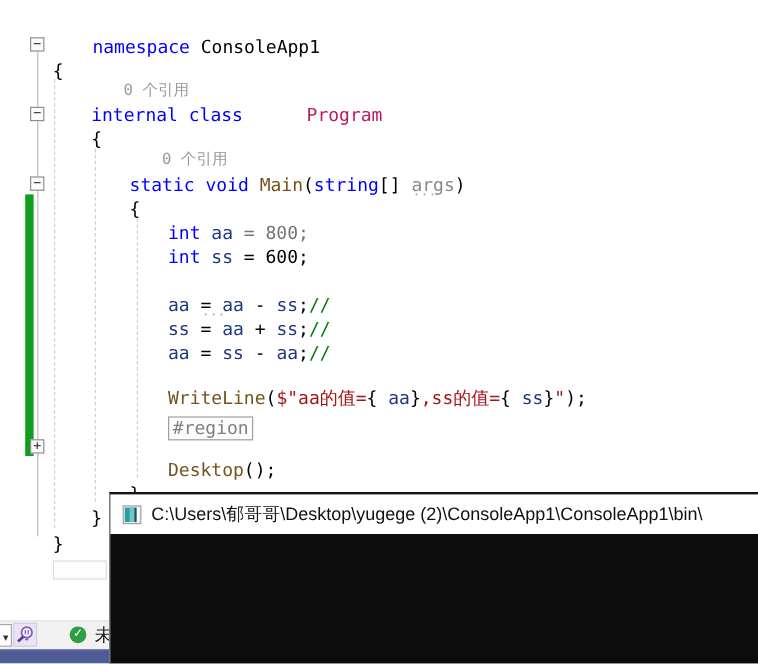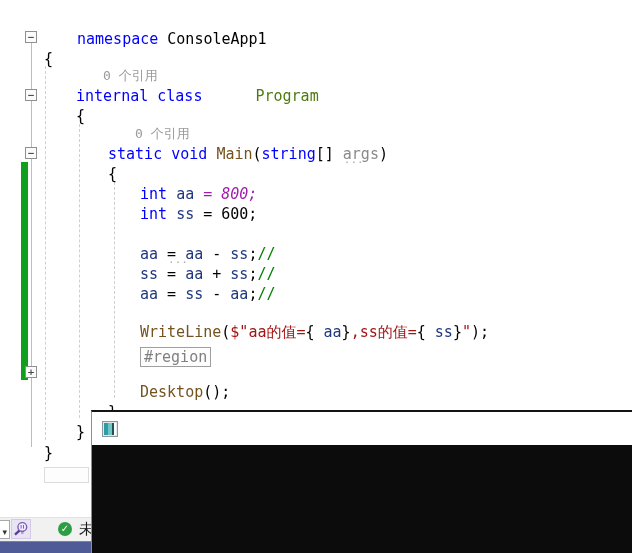--- a/index.html
+++ b/index.html
@@ -56,26 +56,26 @@
   <div class="editor">
     <div class="outline-vline"></div>
     <div class="change-bar"></div>
     <div class="code-area">
         <div class="guide" style="left: 45px; top: 66px; height: 374px;"></div>
         <div class="guide" style="left: 79px; top: 124px; height: 294px;"></div>
         <div class="guide" style="left: 114px; top: 182px; height: 216px;"></div>
         <div class="code-line" style="top: 30px; left: 44px;"><span style="color: rgb(0, 0, 255); margin-left: 33px;">namespace </span><span style="color: rgb(0, 0, 0);">ConsoleApp1</span></div>
         <div class="code-line" style="top: 50px; left: 44px;"><span style="color: rgb(0, 0, 0);">{</span></div>
         <div class="code-line lens-line" style="top: 68px; left: 76px;"><span style="color: rgb(154, 154, 154);">0 个引用</span></div>
-        <div class="code-line" style="top: 87px; left: 76px;"><span style="color: rgb(0, 0, 255);">internal </span><span style="color: rgb(0, 0, 255); margin-top: 48px;">class </span><span style="color: #4d7c0f; padding-left: 44px;">Program</span></div>
+        <div class="code-line" style="top: 87px; left: 76px;"><span style="color: rgb(0, 0, 255);">internal </span><span style="color: rgb(0, 0, 255); margin-top: 48px;">class </span><span style="color: #be185d; padding-left: 44px;">Program</span></div>
         <div class="code-line" style="top: 107px; left: 76px;"><span style="color: rgb(0, 0, 0);">{</span></div>
         <div class="code-line lens-line" style="top: 126px; left: 108px;"><span style="color: rgb(154, 154, 154);">0 个引用</span></div>
         <div class="code-line" style="top: 145px; left: 108px;"><span style="color: rgb(0, 0, 255);">static </span><span style="color: rgb(0, 0, 255);">void </span><span style="color: rgb(116, 83, 31);">Main</span><span style="color: rgb(0, 0, 0);">(</span><span style="color: rgb(0, 0, 255);">string</span><span style="color: rgb(0, 0, 0);">[] </span><span class="dots" style="color: rgb(138, 138, 138);">args</span><span style="color: rgb(0, 0, 0);">)</span></div>
         <div class="code-line" style="top: 165px; left: 108px;"><span style="color: rgb(0, 0, 0);">{</span></div>
-        <div class="code-line" style="top: 185px; left: 140px;"><span style="color: rgb(0, 0, 255);">int </span><span style="color: rgb(31, 55, 127);">aa</span><span style="color: #a21caf; font-style: italic;"> = 800;</span></div>
+        <div class="code-line" style="top: 185px; left: 140px;"><span style="color: rgb(0, 0, 255);">int </span><span style="color: rgb(31, 55, 127);">aa</span><span style="color: #737373;"> = 800;</span></div>
         <div class="code-line" style="top: 205px; left: 140px;"><span style="color: rgb(0, 0, 255);">int </span><span style="color: rgb(31, 55, 127);">ss</span><span style="color: rgb(0, 0, 0);"> = 600;</span></div>
         <div class="code-line" style="top: 245px; left: 140px;"><span style="color: rgb(31, 55, 127);">aa</span><span style="color: rgb(0, 0, 0);"> </span><span class="dots" style="color: rgb(0, 0, 0);">=</span><span style="color: rgb(0, 0, 0);"> </span><span style="color: rgb(31, 55, 127);">aa</span><span style="color: rgb(0, 0, 0);"> - </span><span style="color: rgb(31, 55, 127);">ss</span><span style="color: rgb(0, 0, 0);">;</span><span style="color: rgb(0, 128, 0);">//</span></div>
         <div class="code-line" style="top: 265px; left: 140px;"><span style="color: rgb(31, 55, 127);">ss</span><span style="color: rgb(0, 0, 0);"> = </span><span style="color: rgb(31, 55, 127);">aa</span><span style="color: rgb(0, 0, 0);"> + </span><span style="color: rgb(31, 55, 127);">ss</span><span style="color: rgb(0, 0, 0);">;</span><span style="color: rgb(0, 128, 0);">//</span></div>
         <div class="code-line" style="top: 285px; left: 140px;"><span style="color: rgb(31, 55, 127);">aa</span><span style="color: rgb(0, 0, 0);"> = </span><span style="color: rgb(31, 55, 127);">ss</span><span style="color: rgb(0, 0, 0);"> - </span><span style="color: rgb(31, 55, 127);">aa</span><span style="color: rgb(0, 0, 0);">;</span><span style="color: rgb(0, 128, 0);">//</span></div>
         <div class="code-line" style="top: 323px; left: 140px;"><span style="color: rgb(116, 83, 31);">WriteLine</span><span style="color: rgb(0, 0, 0);">(</span><span style="color: rgb(163, 21, 21);">$"</span><span style="color: rgb(163, 21, 21);">aa的值=</span><span style="color: rgb(0, 0, 0);">{</span><span style="color: rgb(31, 55, 127);"> aa</span><span style="color: rgb(0, 0, 0);">}</span><span style="color: rgb(163, 21, 21);">,</span><span style="color: rgb(163, 21, 21);">ss的值=</span><span style="color: rgb(0, 0, 0);">{</span><span style="color: rgb(31, 55, 127);"> ss</span><span style="color: rgb(0, 0, 0);">}</span><span style="color: rgb(163, 21, 21);">"</span><span style="color: rgb(0, 0, 0);">);</span></div>
         <div class="code-line" style="top: 348px; left: 140px;"><span class="boxed" style="color: rgb(128, 128, 128);">#region</span></div>
         <div class="code-line" style="top: 383px; left: 140px;"><span style="color: rgb(116, 83, 31);">Desktop</span><span style="color: rgb(0, 0, 0);">();</span></div>
         <div class="code-line" style="top: 403px; left: 108px;"><span style="color: rgb(0, 0, 0);">}</span></div>
         <div class="code-line" style="top: 423px; left: 76px;"><span style="color: rgb(0, 0, 0);">}</span></div>
         <div class="code-line" style="top: 444px; left: 44px;"><span style="color: rgb(0, 0, 0);">}</span></div>
@@ -110,16 +110,17 @@
   <div class="console">
     <div class="console-title">
       <svg class="cmd-icon" viewBox="0 0 16 16">
         <rect x="0" y="0" width="16" height="16" fill="#8d979c"></rect>
         <rect x="1" y="1" width="14" height="14" fill="#e2e8ea"></rect>
         <rect x="2" y="2" width="8" height="12" fill="#2e9ba6"></rect>
         <rect x="6" y="2" width="4" height="12" fill="#6fc6c4"></rect>
         <rect x="10" y="2" width="2" height="12" fill="#1c525c"></rect>
         <rect x="12" y="2" width="2" height="12" fill="#ffffff"></rect>
       </svg>
+      <span class="title-text">C:\Users\郁哥哥\Desktop\yugege (2)\ConsoleApp1\ConsoleApp1\bin\</span>
     </div>
   </div>
 
 </div>
 
 </body></html>

